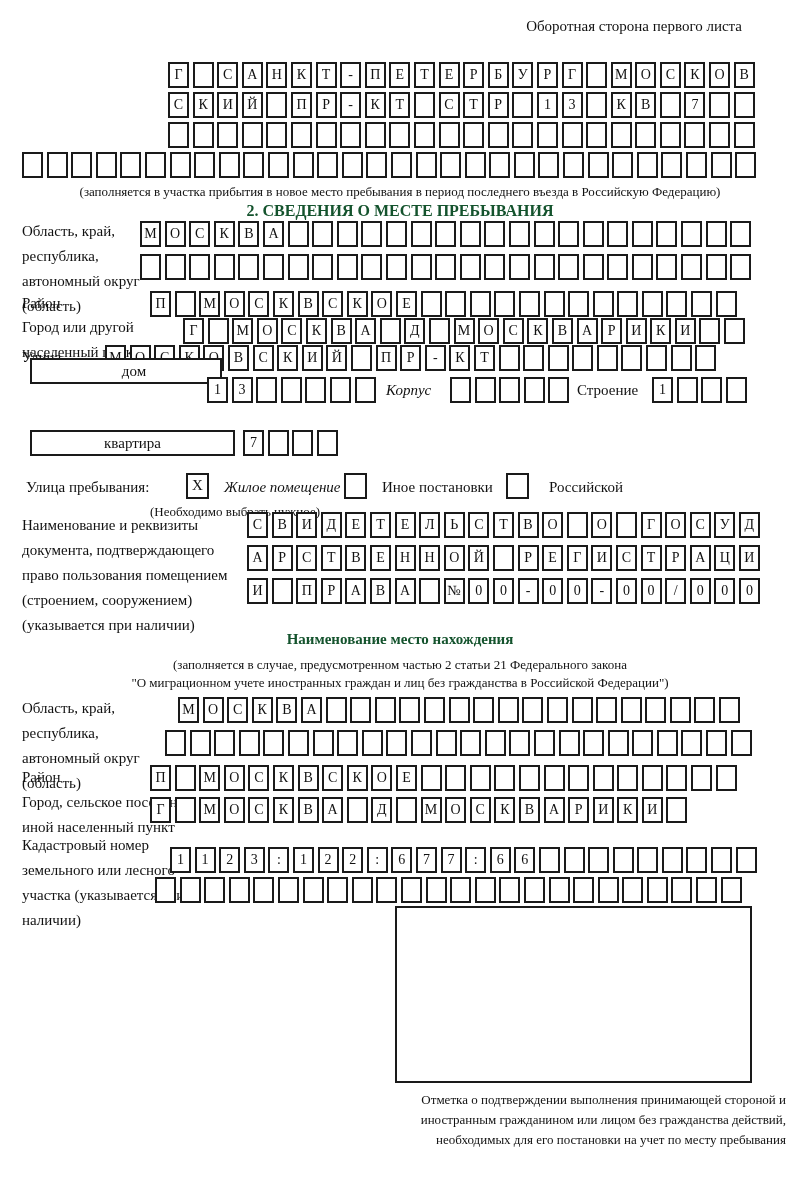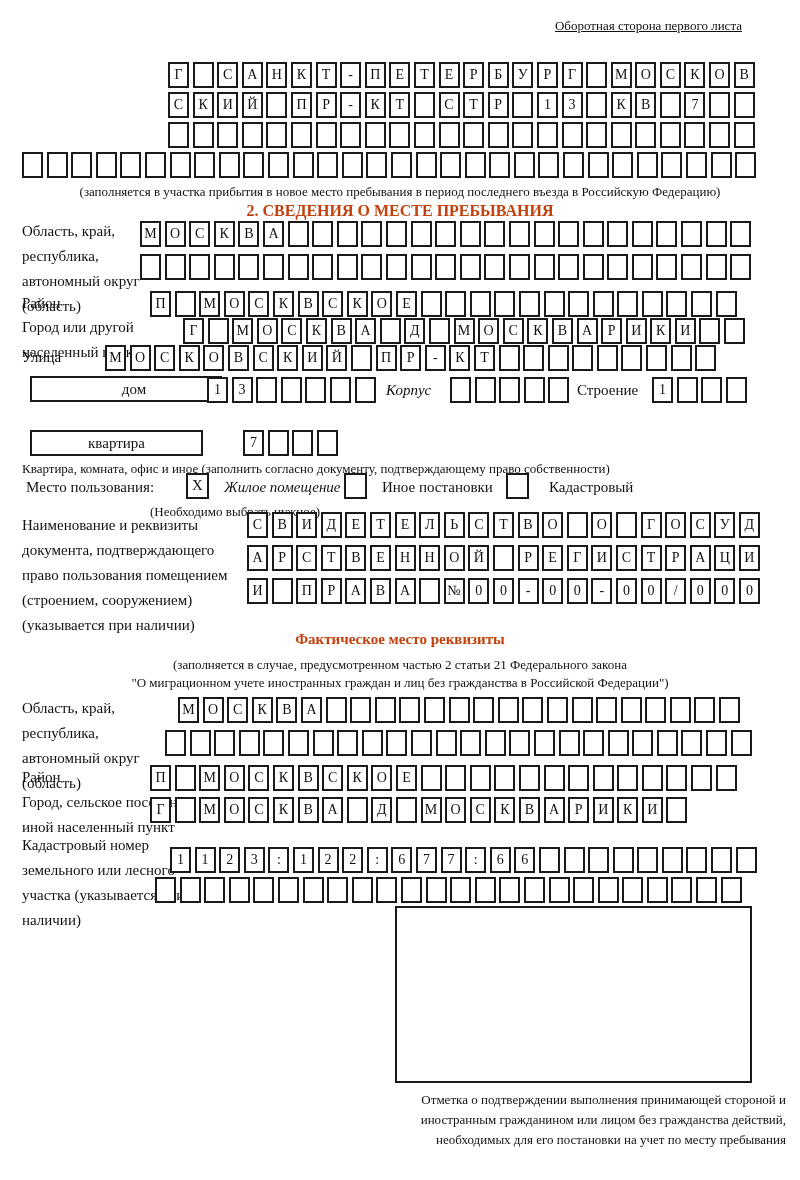--- a/index.html
+++ b/index.html
@@ -1,30 +1,30 @@
 <!DOCTYPE html>
 <html><head>
 <meta charset="utf-8">
 <style>
   html,body{margin:0;padding:0;background:#fff;}
   .sheet{position:relative;width:800px;height:1180px;background:#ffffff;color:#111;
          font-family:"Liberation Serif", serif;overflow:hidden;}
   .lbl{position:absolute;font-size:15px;line-height:25px;color:#111;}
   .note{position:absolute;font-size:13px;color:#111;}
   .center{left:0;right:0;text-align:center;}
-  .title{position:absolute;left:0;right:0;text-align:center;font-weight:bold;color:#c2410c;}
+  .title{position:absolute;left:0;right:0;text-align:center;font-weight:bold;color:#14532d;}
   .cells{position:absolute;display:flex;gap:3.6px;}
   .cell{width:21px;height:26px;box-sizing:border-box;border:2px solid #1a1a1a;
         font-size:14px;line-height:21px;text-align:center;background:#fff;flex:0 0 auto;}
   .checkbox{position:absolute;width:23px;height:26px;box-sizing:border-box;border:2px solid #1a1a1a;
         font-size:15px;line-height:21px;text-align:center;background:#fff;}
   .wbox{position:absolute;height:26px;box-sizing:border-box;border:2px solid #1a1a1a;
         display:flex;align-items:center;justify-content:center;font-size:15px;background:#fff;}
   .stamp{position:absolute;box-sizing:border-box;border:2px solid #1a1a1a;background:#fff;}
-  .hdr-note{position:absolute;top:18px;right:58px;font-size:13px;color:#111;text-decoration:underline;}
+  .hdr-note{position:absolute;top:18px;right:58px;font-size:15px;color:#111;}
 </style>
 </head>
 <body>
 
 <div class="sheet">
 
   <div class="hdr-note">Оборотная сторона первого листа</div>
 
   <div class="cells" style="left:168px;top:62px;">
       <span class="cell">Г</span>
@@ -273,21 +273,21 @@
       <span class="cell"></span>
       <span class="cell"></span>
       <span class="cell"></span>
       <span class="cell"></span>
       <span class="cell"></span>
       <span class="cell"></span>
       <span class="cell"></span>
       <span class="cell"></span>
     </div>
 
-  <div class="wbox" style="left:30px;top:376px;width:192px;padding-left:16px;">
+  <div class="wbox" style="left:30px;top:358px;width:192px;padding-left:16px;">
     <span>дом</span>
   </div>
   <div class="cells" style="left:207px;top:377px;">
       <span class="cell">1</span>
       <span class="cell">3</span>
       <span class="cell"></span>
       <span class="cell"></span>
       <span class="cell"></span>
       <span class="cell"></span>
       <span class="cell"></span>
@@ -301,38 +301,37 @@
       <span class="cell"></span>
     </div>
   <div class="lbl" style="left:577px;top:378px;">Строение</div>
   <div class="cells" style="left:652px;top:377px;">
       <span class="cell">1</span>
       <span class="cell"></span>
       <span class="cell"></span>
       <span class="cell"></span>
     </div>
 
-  <div class="wbox" style="left:30px;top:430px;width:173px;">
+  <div class="wbox" style="left:30px;top:430px;width:205px;">
     <span>квартира</span>
   </div>
   <div class="cells" style="left:243px;top:430px;">
       <span class="cell">7</span>
       <span class="cell"></span>
       <span class="cell"></span>
       <span class="cell"></span>
     </div>
-  <div class="note" style="left:22px;top:461px;">Квартира, комната, офис и иное (заполнить согласно документу, подтверждающему право собственности)</div>
-
-  <div class="lbl" style="left:26px;top:475px;">Место пользования:</div>
+
+  <div class="lbl" style="left:26px;top:475px;">Улица пребывания:</div>
   <div class="checkbox" style="left:186px;top:473px;">X</div>
   <div class="lbl" style="left:224px;top:475px;font-style:italic;">Жилое помещение</div>
   <div class="checkbox" style="left:344px;top:473px;"></div>
   <div class="lbl" style="left:382px;top:475px;">Иное постановки</div>
   <div class="checkbox" style="left:506px;top:473px;"></div>
-  <div class="lbl" style="left:549px;top:475px;">Кадастровый</div>
+  <div class="lbl" style="left:549px;top:475px;">Российской</div>
   <div class="note" style="left:150px;top:504px;">(Необходимо выбрать нужное)</div>
 
   <div class="lbl" style="left:22px;top:513px;width:232px;">Наименование и реквизиты документа, подтверждающего право пользования помещением (строением, сооружением) (указывается при наличии)</div>
   <div class="cells" style="left:247px;top:512px;">
       <span class="cell">С</span>
       <span class="cell">В</span>
       <span class="cell">И</span>
       <span class="cell">Д</span>
       <span class="cell">Е</span>
       <span class="cell">Т</span>
@@ -392,21 +391,21 @@
       <span class="cell">0</span>
       <span class="cell">-</span>
       <span class="cell">0</span>
       <span class="cell">0</span>
       <span class="cell">/</span>
       <span class="cell">0</span>
       <span class="cell">0</span>
       <span class="cell">0</span>
     </div>
 
-  <div class="title" style="top:631px;font-size:15px;">Фактическое место реквизиты</div>
+  <div class="title" style="top:631px;font-size:15px;">Наименование место нахождения</div>
   <div class="note center" style="top:657px;">(заполняется в случае, предусмотренном частью 2 статьи 21 Федерального закона</div>
   <div class="note center" style="top:675px;">"О миграционном учете иностранных граждан и лиц без гражданства в Российской Федерации")</div>
 
   <div class="lbl" style="left:22px;top:696px;width:158px;">Область, край, республика, автономный округ (область)</div>
   <div class="cells" style="left:178px;top:697px;">
       <span class="cell">М</span>
       <span class="cell">О</span>
       <span class="cell">С</span>
       <span class="cell">К</span>
       <span class="cell">В</span>

